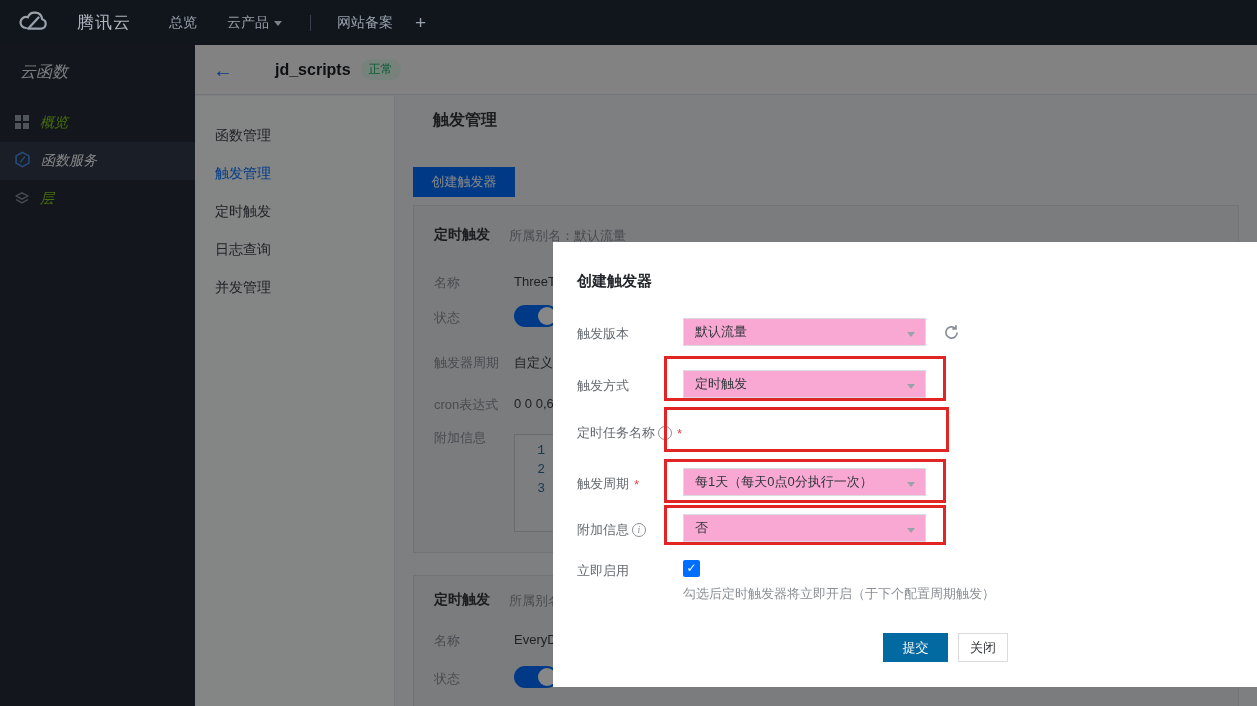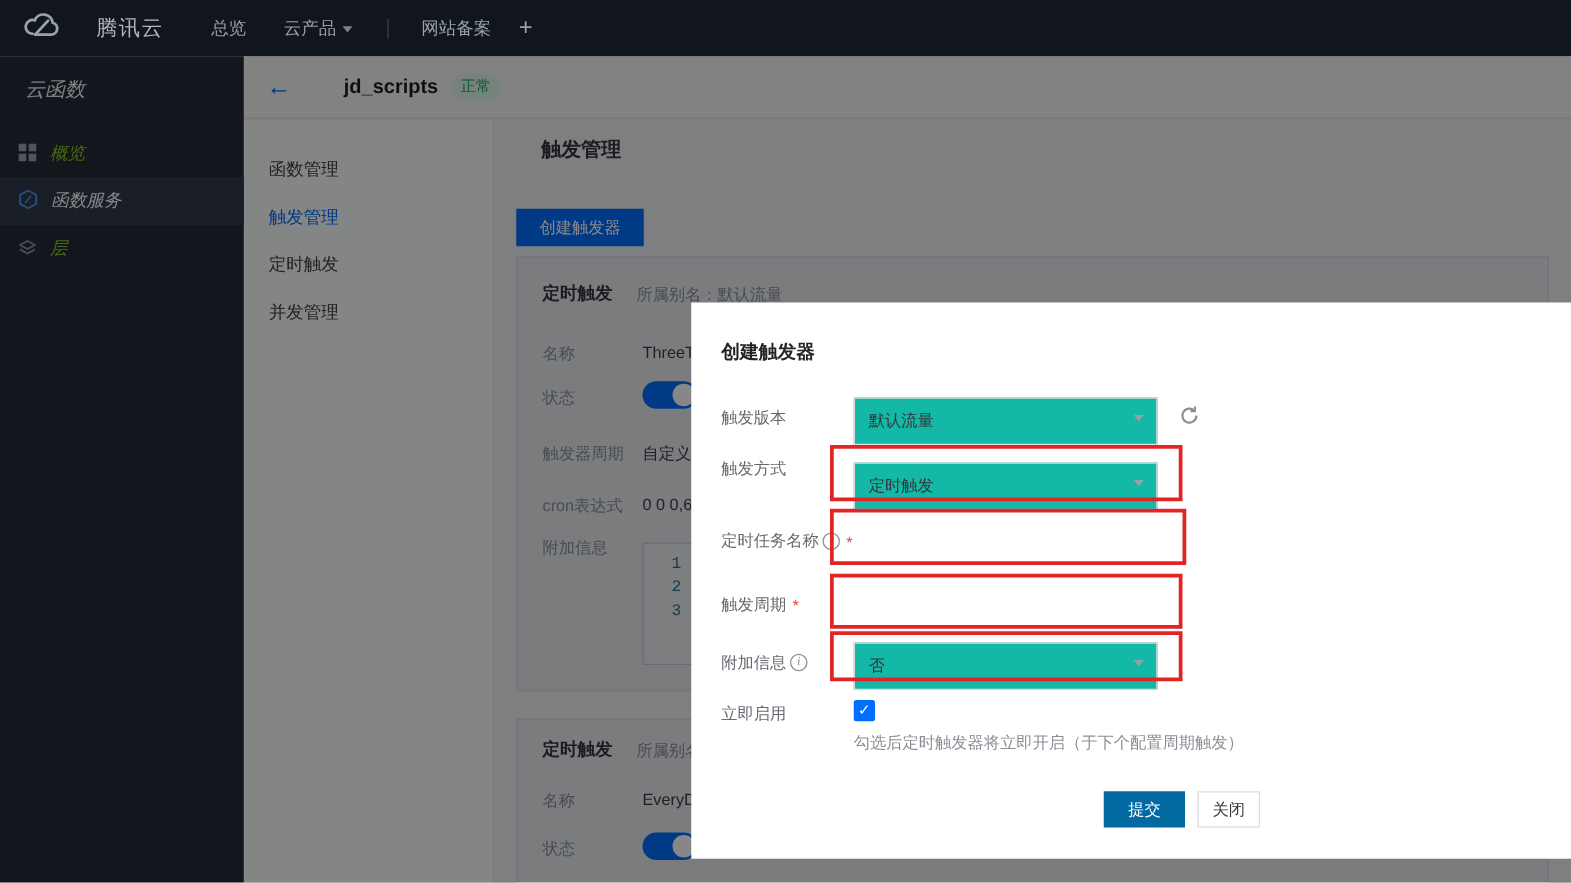--- a/index.html
+++ b/index.html
@@ -65,27 +65,27 @@
   .overlay { position:absolute; left:0; top:45px; width:1257px; height:661px; background:rgba(0,0,0,0.47); z-index:10; }
 
   
   .modal { position:absolute; left:553px; top:242px; width:704px; height:445px; background:#ffffff; z-index:20; }
   .modal-title { position:absolute; left:24px; top:30px; font-size:15px; font-weight:bold; color:#22252a; }
   .m-label { position:absolute; left:24px; font-size:13px; color:#666a70; display:flex; align-items:center; }
   .info-icon { display:inline-block; width:14px; height:14px; border:1px solid #8a9099; border-radius:50%;
                color:#8a9099; font-size:10px; line-height:12px; text-align:center; margin-left:3px;
                font-family:"Liberation Serif",serif; font-style:italic; }
   .req { color:#e54545; margin-left:5px; font-size:13px; }
-  .field { position:absolute; left:130px; width:243px; height:38px; border:1px solid #d9dbde; background:#14b8a6;
+  .field { position:absolute; left:130px; width:243px; height:28px; border:1px solid #d9dbde; background:#f9a8d4;
            font-size:13px; color:#33363c; display:flex; align-items:center; padding:0 26px 0 11px; cursor:pointer; }
   input.field { cursor:text; padding-right:11px; outline:none; font-family:inherit; }
   .sel-caret { position:absolute; right:10px; top:13px; width:0; height:0;
                border-left:4px solid transparent; border-right:4px solid transparent; border-top:5px solid #9aa0a8; }
   .y1 { top:76px; }  .ly1 { top:83px; }
-  .y2 { top:128px; } .ly2 { top:124px; }
+  .y2 { top:128px; } .ly2 { top:135px; }
   .y3 { top:175px; } .ly3 { top:182px; }
   .y4 { top:226px; } .ly4 { top:233px; }
   .y5 { top:272px; } .ly5 { top:279px; }
   .refresh { position:absolute; left:390px; top:82px; cursor:pointer; }
   .checkbox { position:absolute; left:130px; top:318px; width:17px; height:17px; background:#006eff;
               border-radius:2px; color:#fff; font-size:12px; font-weight:bold; text-align:center;
               line-height:17px; cursor:pointer; }
   .ly6 { top:320px; }
   .hint { position:absolute; left:130px; top:343px; font-size:13px; color:#8b8f95; }
   .btn-submit { position:absolute; left:330px; top:391px; width:65px; height:29px; background:#0369a1;
@@ -159,20 +159,21 @@
 <div class="subheader">
   <span class="back-arrow">←</span>
   <span class="fn-name">jd_scripts</span>
   <span class="status-badge">正常</span>
 </div>
 
 <nav class="submenu">
   <div class="submenu-item">函数管理</div>
   <div class="submenu-item active">触发管理</div>
   <div class="submenu-item">定时触发</div>
+  <div class="submenu-item">日志查询</div>
   <div class="submenu-item">并发管理</div>
 </nav>
 
 <main class="content">
   <h1 class="content-title">触发管理</h1>
   <button class="create-btn">创建触发器</button>
 
   <section class="card card1">
     <span class="card-type" style="top:20px">定时触发</span>
     <span class="card-alias" style="top:21px">所属别名：默认流量</span>
@@ -234,20 +235,24 @@
   <span class="m-label ly3">
     <span>定时任务名称</span>
     <span class="info-icon">i</span>
     <span class="req">*</span>
   </span>
 
   <span class="m-label ly4">
     <span>触发周期</span>
     <span class="req">*</span>
   </span>
+  <div class="field y4">
+    <span>每1天（每天0点0分执行一次）</span>
+    <span class="sel-caret"></span>
+  </div>
 
   <span class="m-label ly5">
     <span>附加信息</span>
     <span class="info-icon">i</span>
   </span>
   <div class="field y5">
     <span>否</span>
     <span class="sel-caret"></span>
   </div>
 

